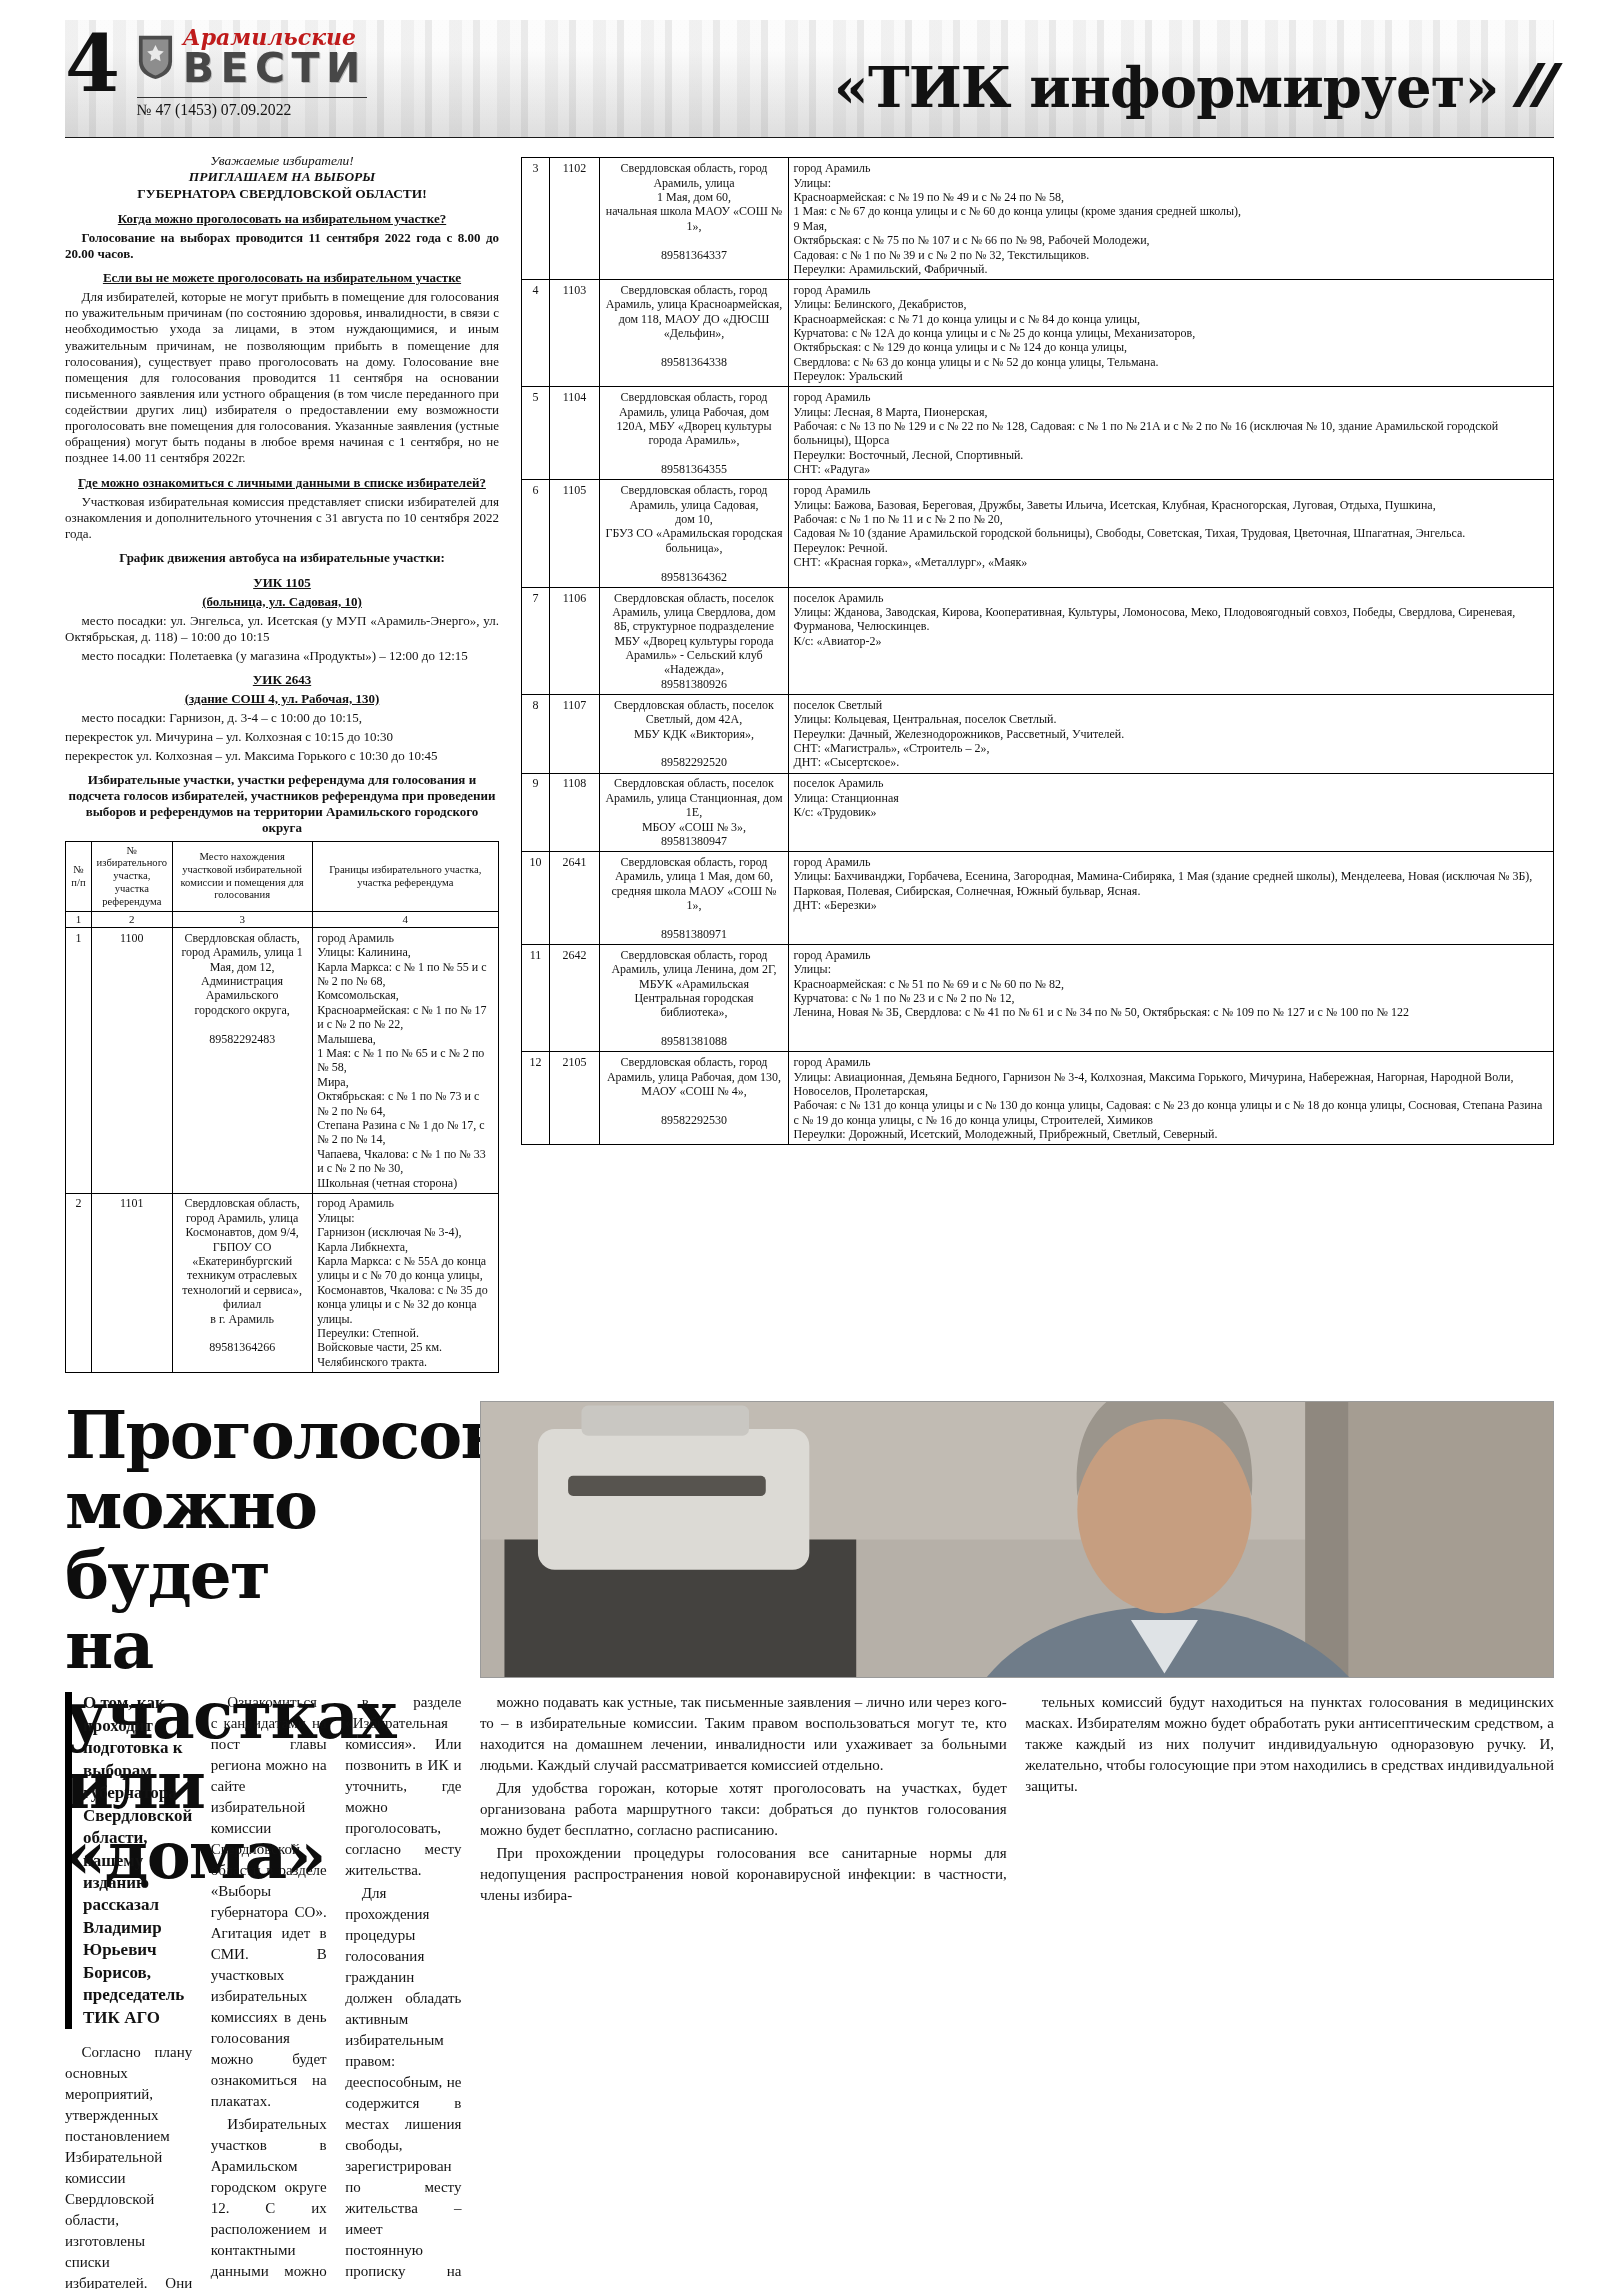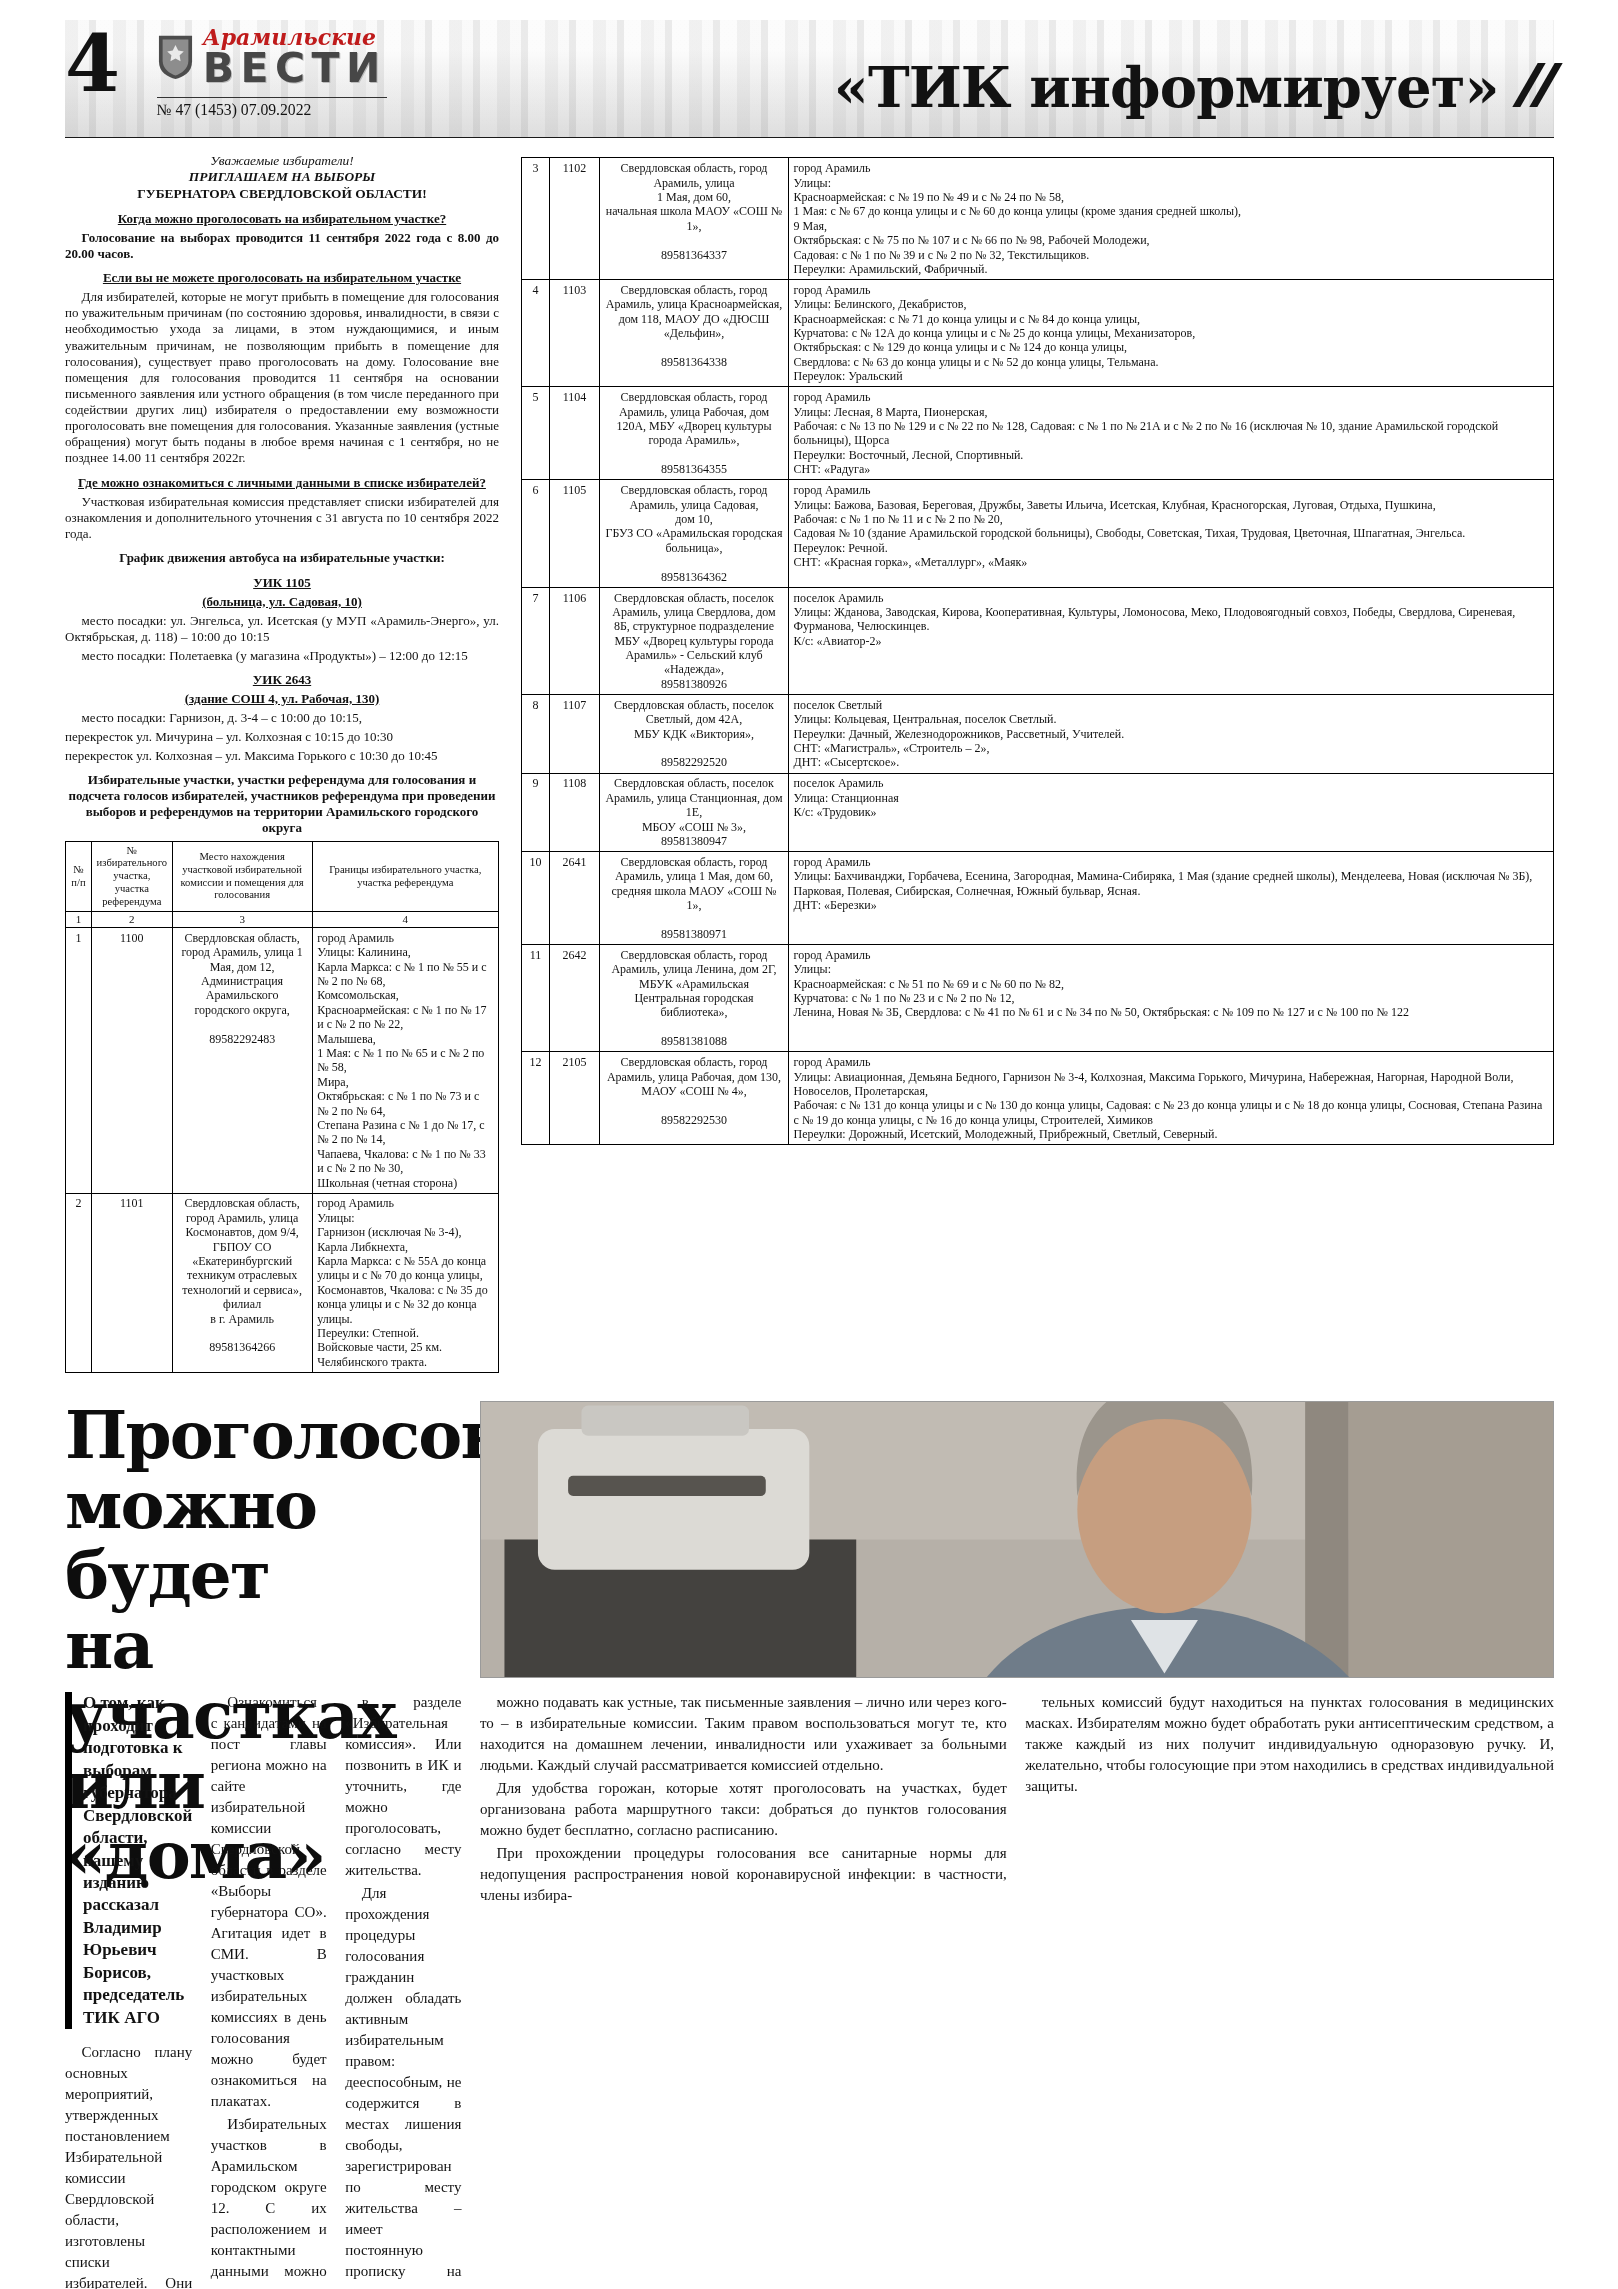--- a/index.html
+++ b/index.html
@@ -12,21 +12,21 @@
   }
   
   .masthead{ position:relative; display:flex; align-items:flex-start;
     border-bottom:1.8px solid #1a1a1a; padding:5.5px 3.7px 11px 0; min-height:118px; }
   .skyline{ position:absolute; inset:0; pointer-events:none;
     background:
       repeating-linear-gradient(90deg, rgba(120,120,120,.10) 0 13px, rgba(170,170,170,.05) 13px 24px, rgba(90,90,90,.12) 24px 31px, rgba(200,200,200,.04) 31px 48px),
       linear-gradient(to top, rgba(110,110,110,.22), rgba(220,220,220,.03) 75%);
   }
   .pageno{ font-size:79px; font-weight:bold; line-height:.95; font-family:"DejaVu Serif", serif; z-index:1; }
-  .logo{ margin-left:16.6px; z-index:1;padding-left:20px; }
+  .logo{ margin-left:16.6px; z-index:1; }
   .logo-row{ display:flex; align-items:center; gap:9.2px; }
   .crest svg{ display:block; }
   .logo-top{ color:#bf1b1b; font-style:italic; font-weight:bold; font-size:22px; line-height:1; font-family:"DejaVu Serif", serif; }
   .logo-bottom{ font-size:41px; font-weight:bold; letter-spacing:6.5px; color:#474747; line-height:1.02;
     font-family:"DejaVu Sans", sans-serif; text-shadow:0.9px 0.9px 0 #bbb; }
   .issue{ font-size:15.7px; margin-top:7.4px; border-top:0.9px solid #333; padding-top:3.7px; }
   .section-head{ margin-left:auto; display:flex; align-items:center; gap:18.5px; padding-top:28px; z-index:1; }
   .section-title-text{ font-family:"DejaVu Serif", serif; font-weight:bold; font-size:56px; letter-spacing:-0.9px; }
   .slashes i{ display:inline-block; width:8.3px; height:44px; background:#141414; transform:skewX(-30deg); margin-left:8.3px; }
   

